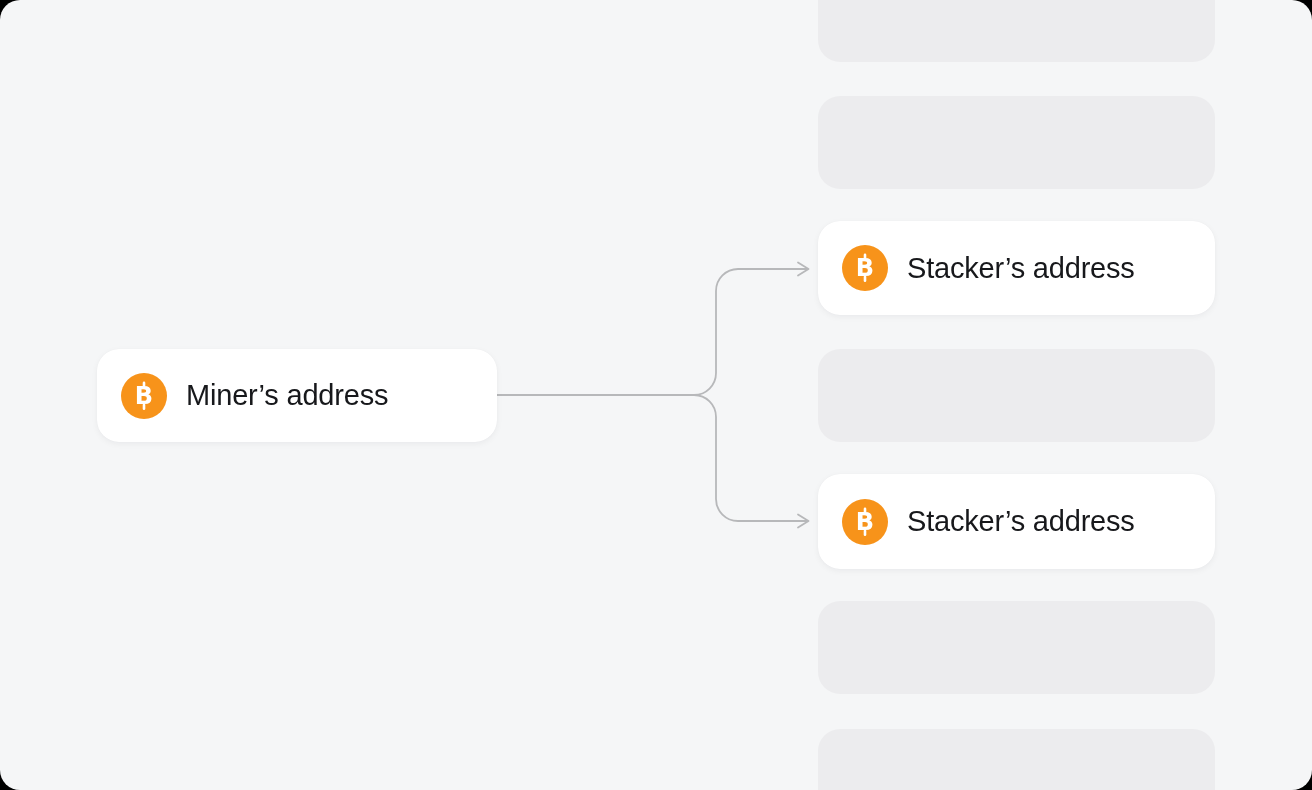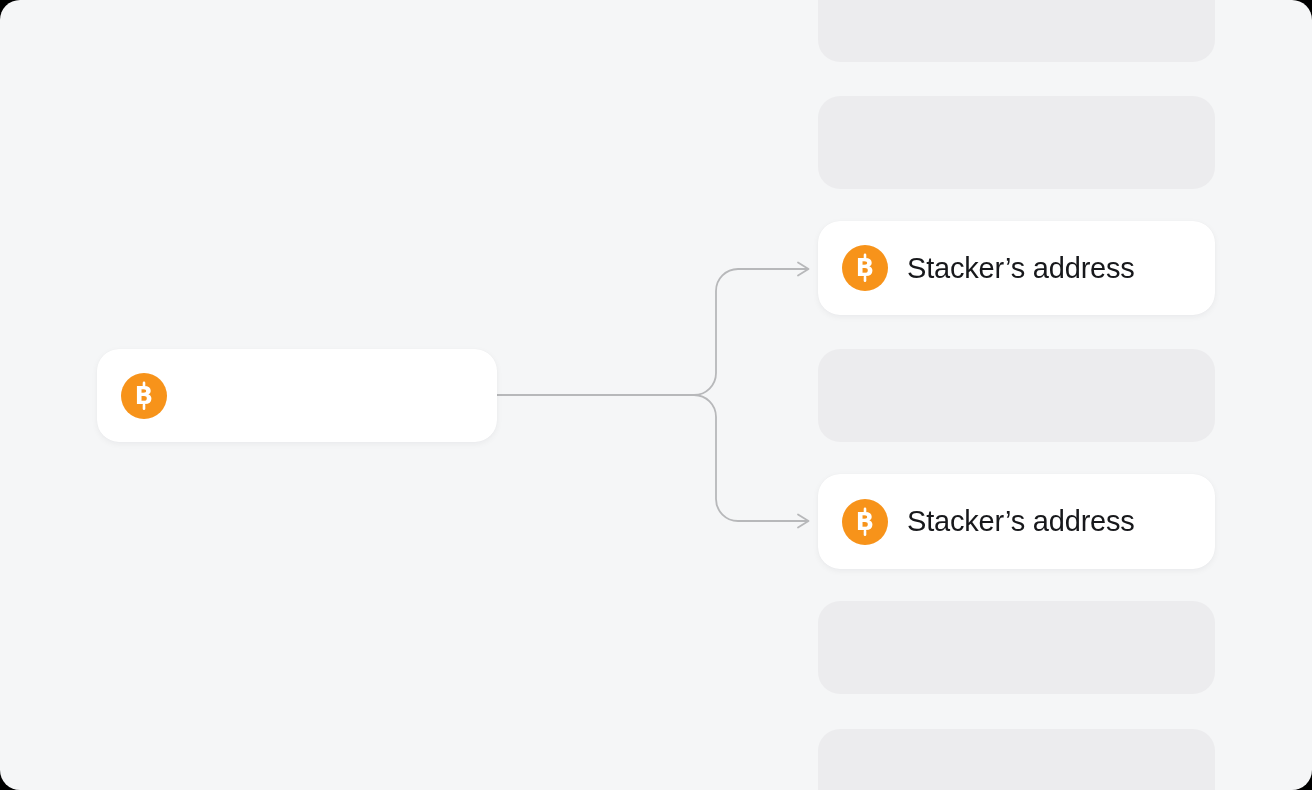--- a/index.html
+++ b/index.html
@@ -83,20 +83,21 @@
     </g>
   </svg>
 
   <div class="card address miner-node">
     <svg class="coin" viewBox="0 0 46 46" xmlns="http://www.w3.org/2000/svg">
       <circle cx="23" cy="23" r="23" fill="#f7931a"></circle>
       <text x="23" y="31" text-anchor="middle" font-size="24" font-weight="600" fill="#ffffff" font-family="DejaVu Sans, Liberation Sans, sans-serif">B</text>
       <rect x="21.7" y="8.6" width="2.6" height="5.4" rx="1.3" fill="#ffffff"></rect>
       <rect x="21.7" y="30.6" width="2.6" height="6.4" rx="1.3" fill="#ffffff"></rect>
     </svg>
+    <span class="node-label">Miner’s address</span>
   </div>
 
   <div class="card placeholder row1"></div>
   <div class="card placeholder row2"></div>
 
   <div class="card address row3">
     <svg class="coin" viewBox="0 0 46 46" xmlns="http://www.w3.org/2000/svg">
       <circle cx="23" cy="23" r="23" fill="#f7931a"></circle>
       <text x="23" y="31" text-anchor="middle" font-size="24" font-weight="600" fill="#ffffff" font-family="DejaVu Sans, Liberation Sans, sans-serif">B</text>
       <rect x="21.7" y="8.6" width="2.6" height="5.4" rx="1.3" fill="#ffffff"></rect>

